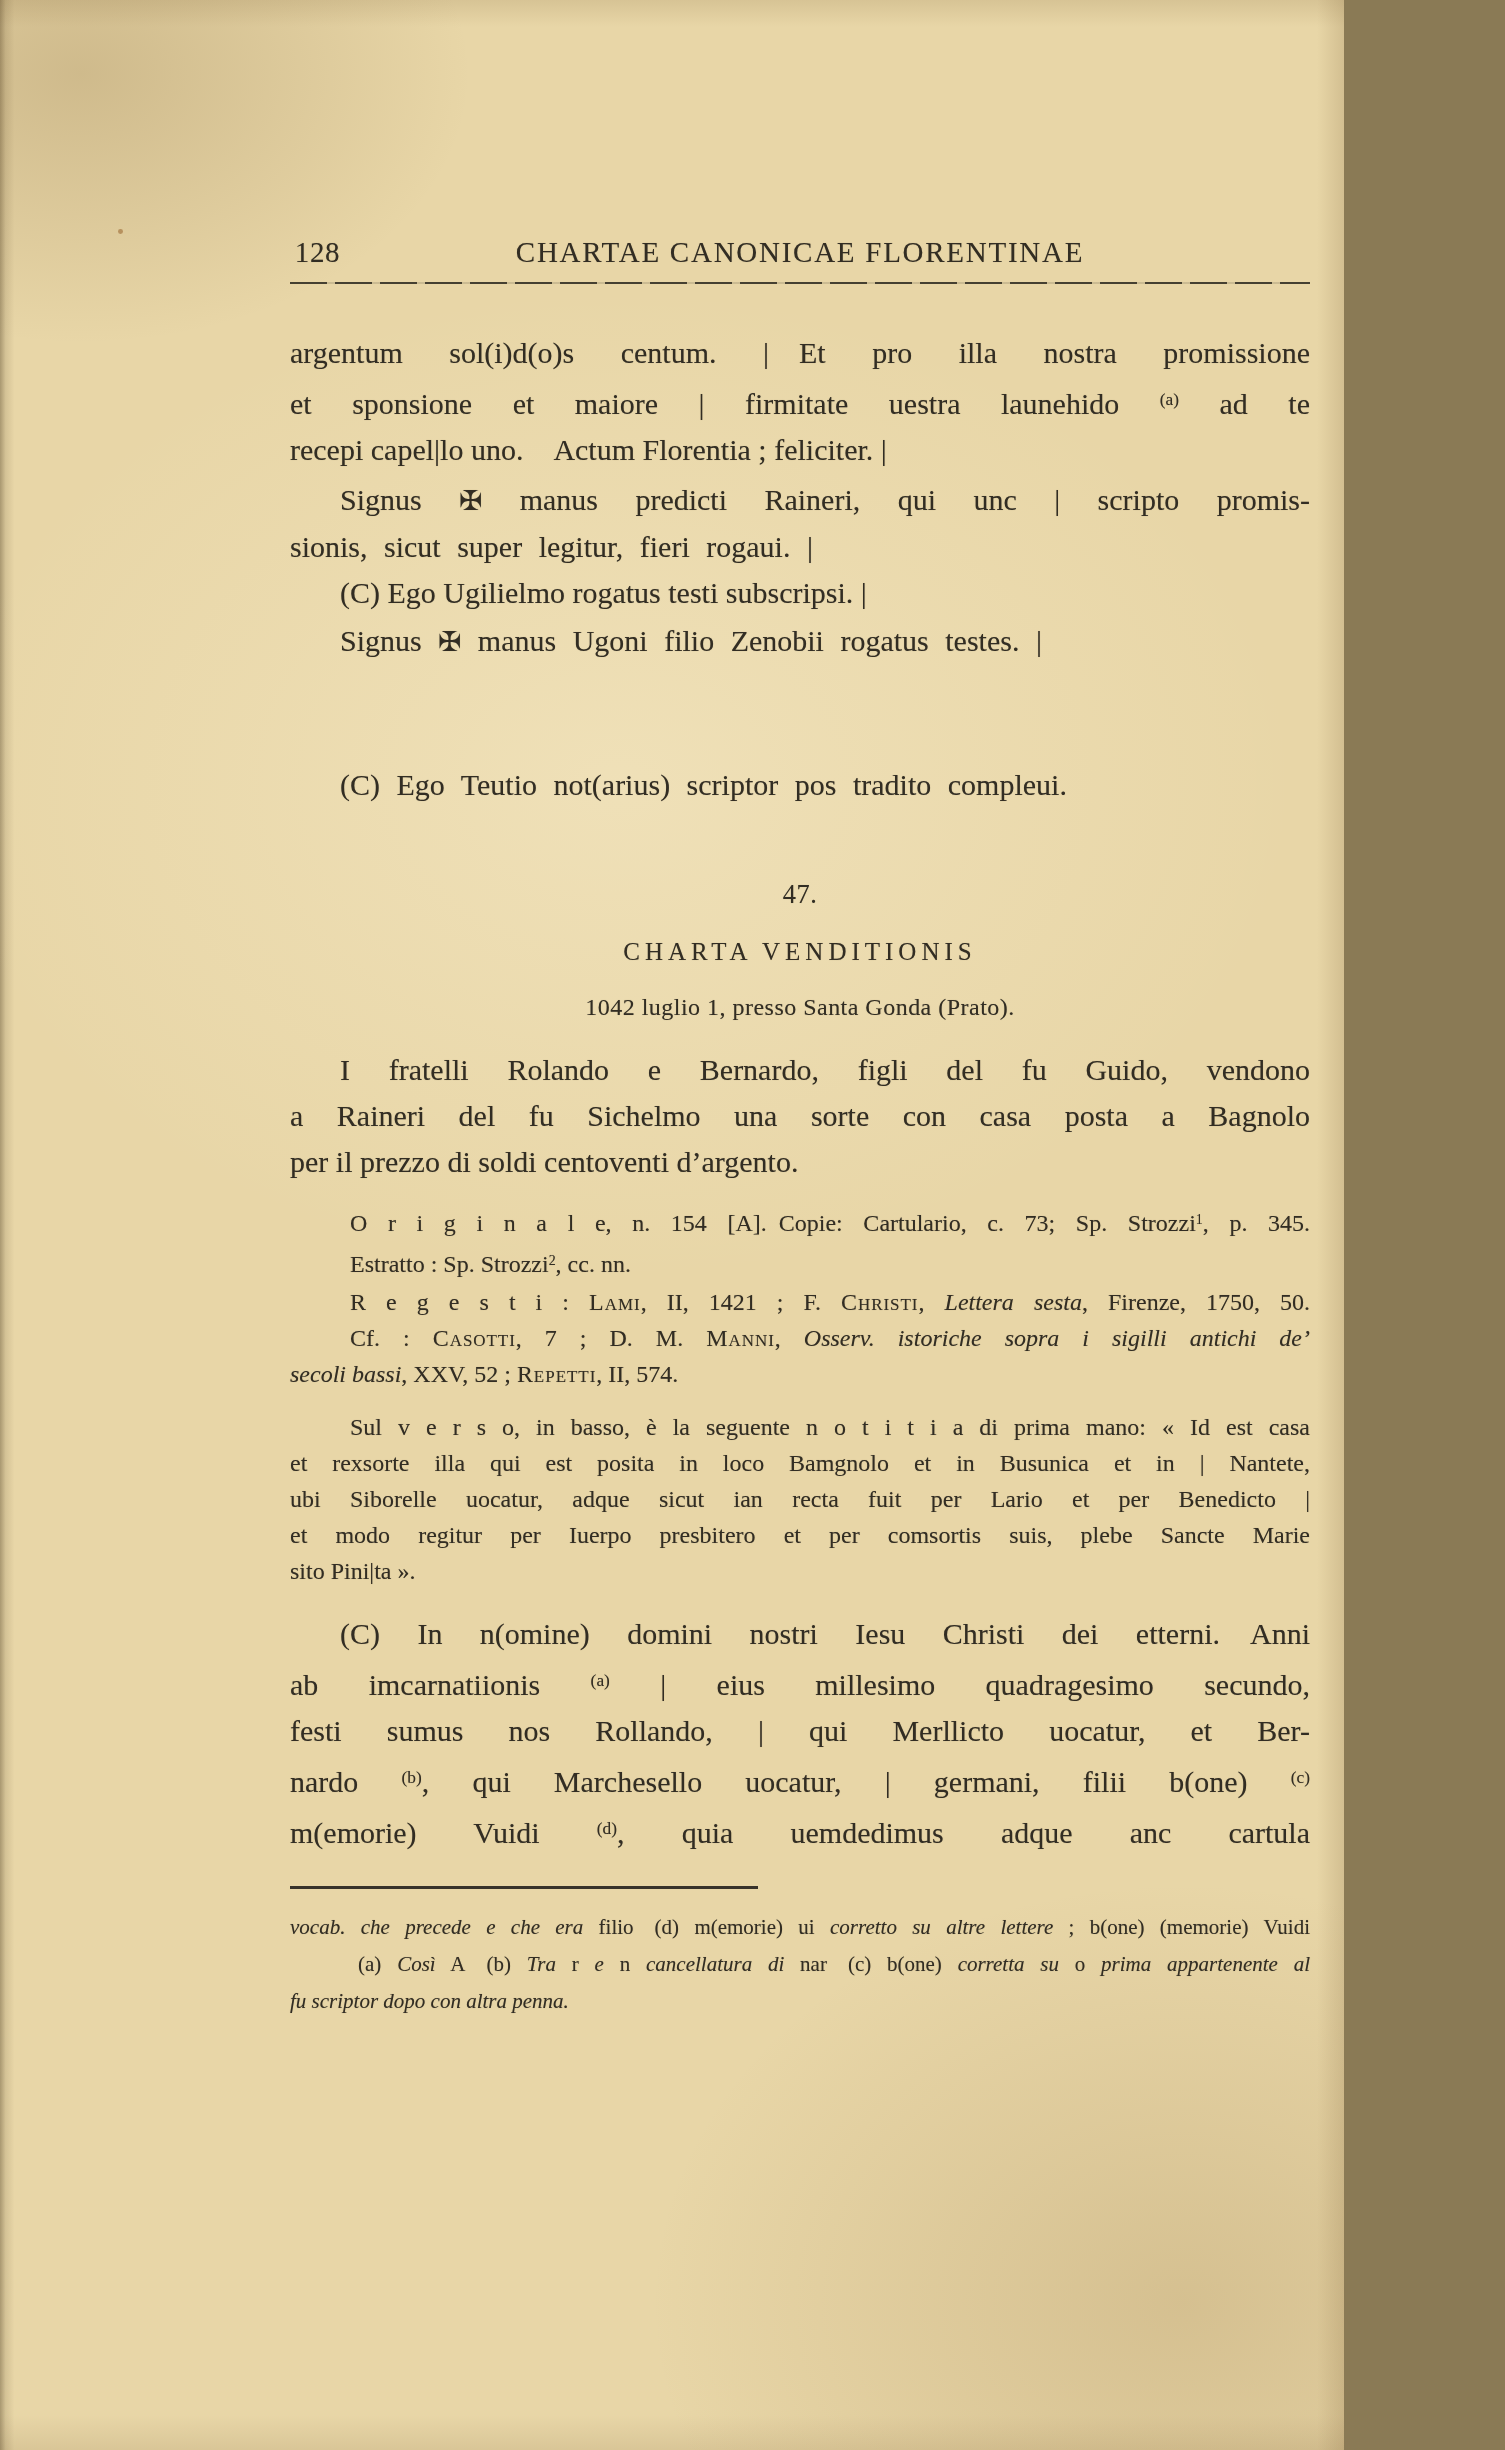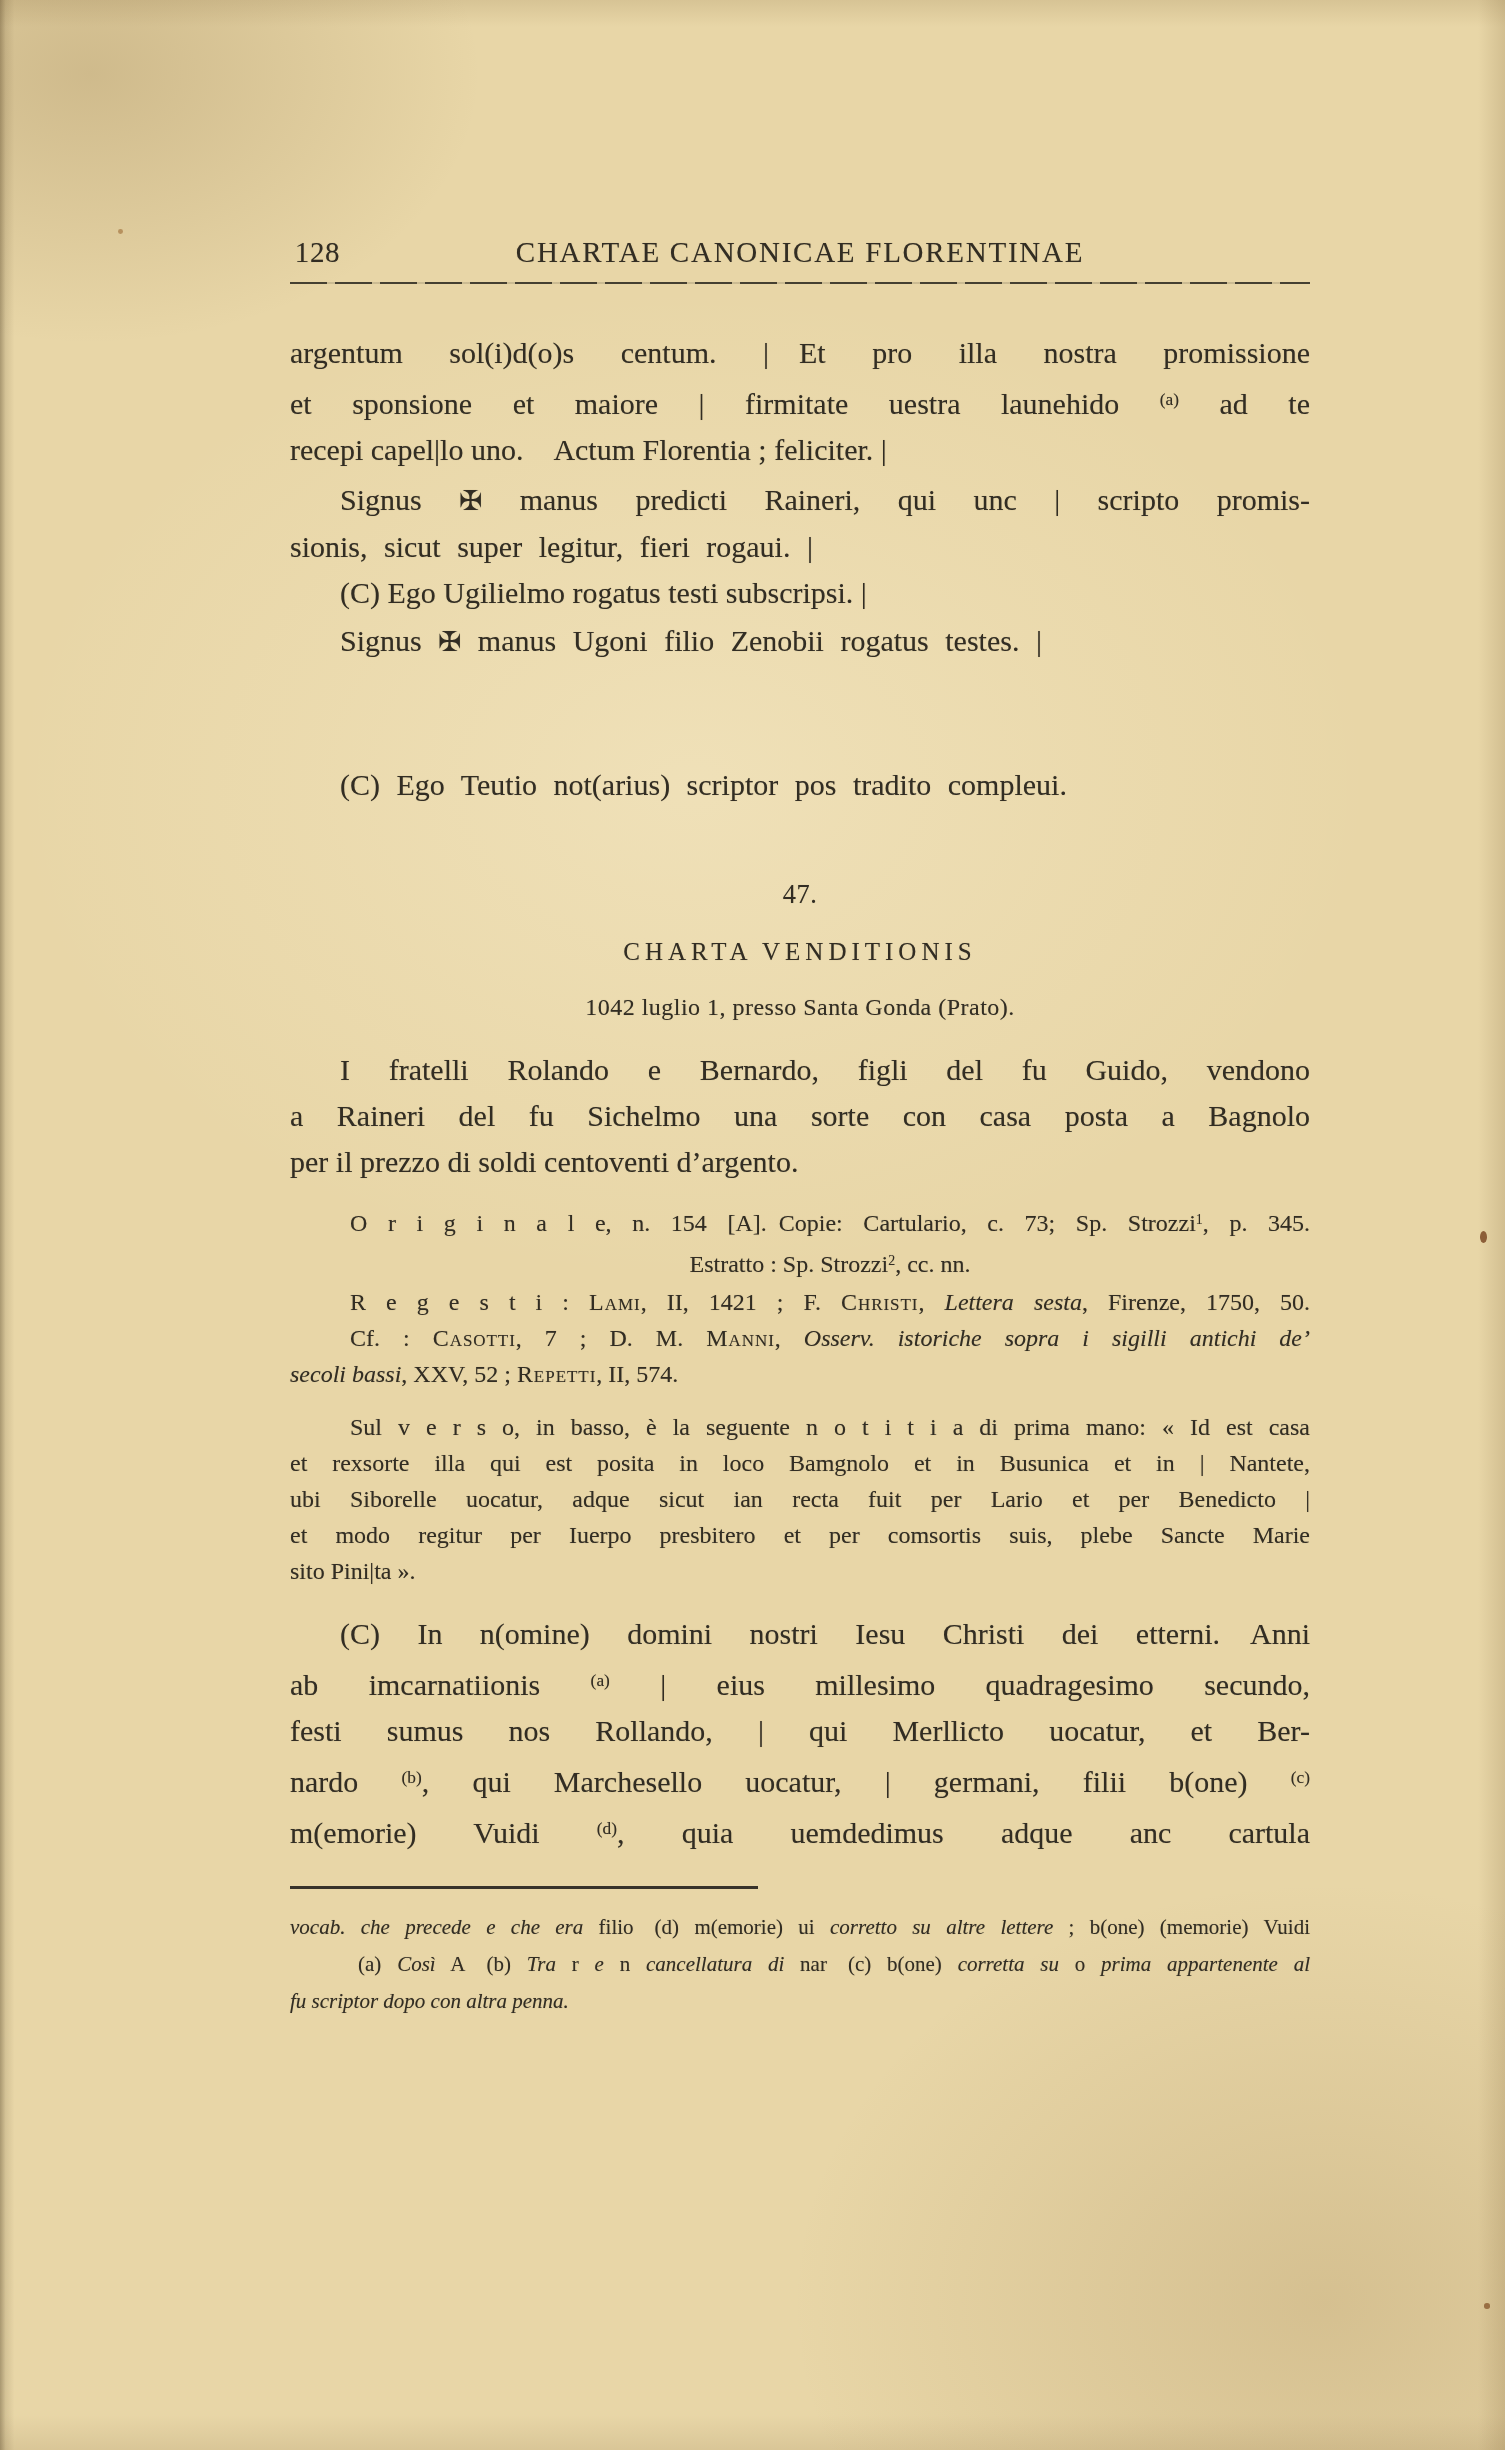--- a/index.html
+++ b/index.html
@@ -1,17 +1,17 @@
 <!DOCTYPE html>
 <html style="font-size:13px"><head>
 <meta charset="utf-8">
 <style>
   html,body{margin:0;padding:0;background:#8a7a55;}
   .page{
-    position:relative;width:1505px;height:2450px;overflow:hidden;
+    position:relative;width:1344px;height:2450px;overflow:hidden;
     font-family:"Liberation Serif","DejaVu Serif",serif;
     color:#322d23;
     background-color:#e8d6a7;
     background-image:
       radial-gradient(1041px 761px at 46% 32%, rgba(251,241,211,.38), rgba(251,241,211,0) 65%),
       radial-gradient(761px 601px at 88% 94%, rgba(138,104,54,.20), rgba(138,104,54,0) 70%),
       radial-gradient(601px 416px at 6% 3%, rgba(118,88,44,.22), rgba(118,88,44,0) 65%),
       linear-gradient(90deg, rgba(66,50,24,.38) 0px, rgba(66,50,24,.12) 5.6px, rgba(66,50,24,0) 14.4px),
       linear-gradient(270deg, rgba(112,84,42,.18) 0px, rgba(112,84,42,0) 27px),
       linear-gradient(180deg, rgba(118,90,45,.15) 0px, rgba(118,90,45,0) 27px),
@@ -20,21 +20,21 @@
   }
   .content{position:absolute;left:290px;top:0;width:1020px;height:100%;}
   .block{position:absolute;left:0;width:100%;}
   .main{font-size:30px;line-height:46px;}
   .small{font-size:24px;line-height:36px;}
   .sources{line-height:38px;}
   .fn{font-size:21px;line-height:37px;}
   .ln{text-align:left;}
   .j{text-align:justify;text-align-last:justify;text-justify:inter-word;}
   .ind{padding-left:50px;}
-  .small .ind{padding-left:60px;text-align:center;}
+  .small .ind{padding-left:60px;}
   .fn .ind{padding-left:68px;}
   .ws{word-spacing:.3em;}
   .sup{font-size:.58em;vertical-align:.52em;letter-spacing:0;}
   .it{font-style:italic;}
   .sc{font-variant:small-caps;letter-spacing:.04em;}
   .cross{font-family:"DejaVu Sans",sans-serif;font-size:.92em;}
   .header-row{position:absolute;top:235px;left:0;width:100%;text-align:center;
               font-size:29px;letter-spacing:.06em;line-height:35px;}
   .pagenum{position:absolute;left:4.8px;top:0;letter-spacing:.02em;}
   .head-rule{position:absolute;top:282px;left:0;width:100%;height:2.4px;

